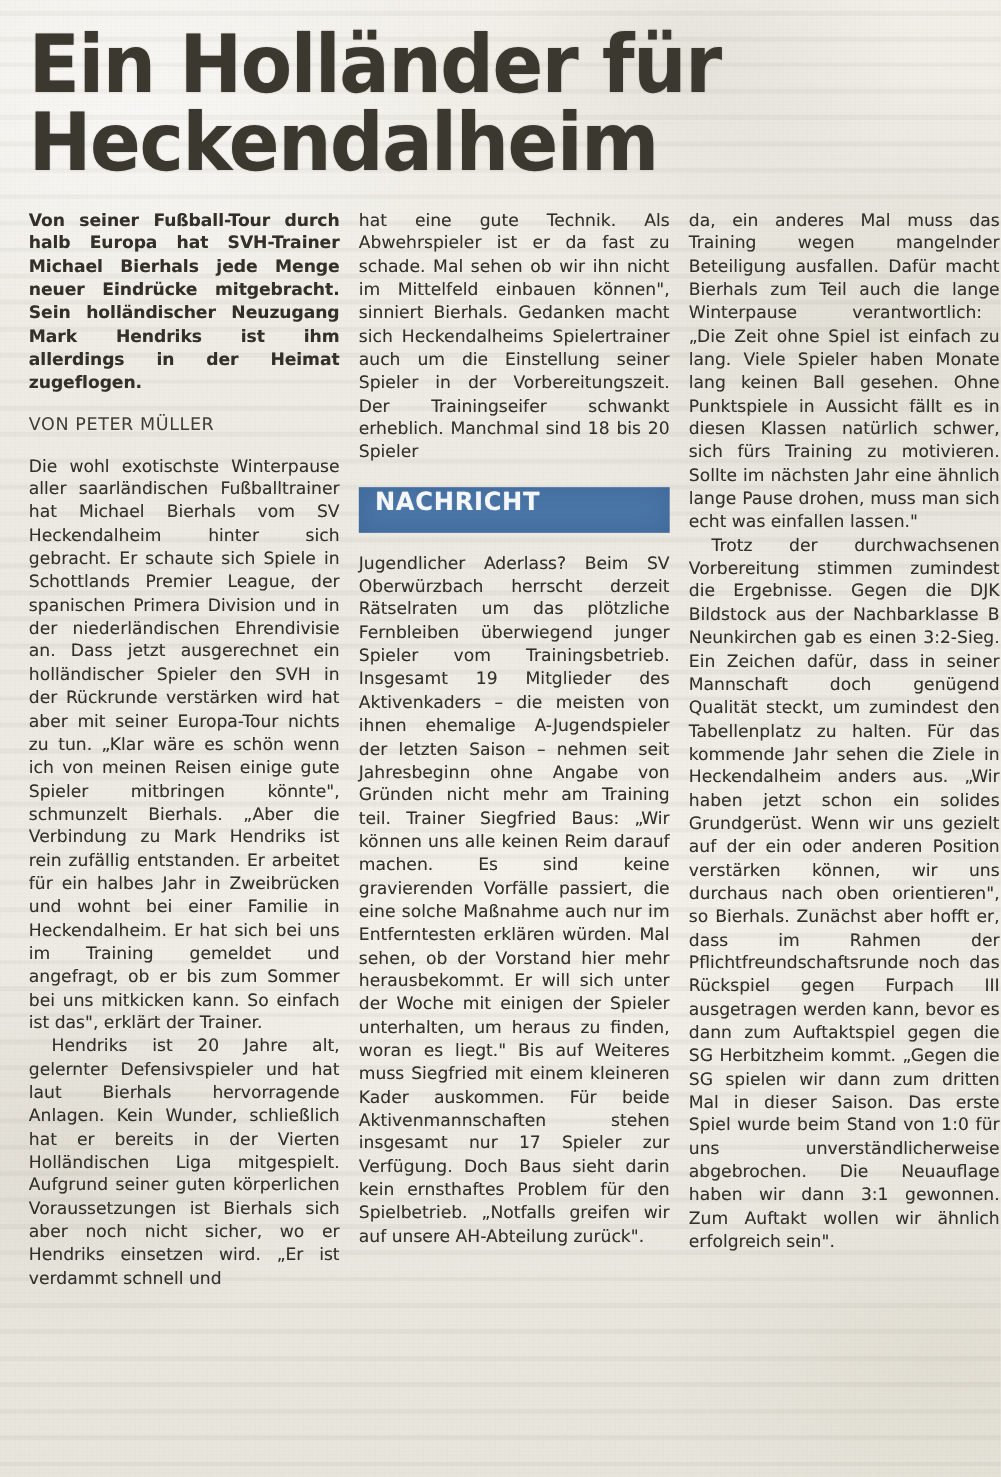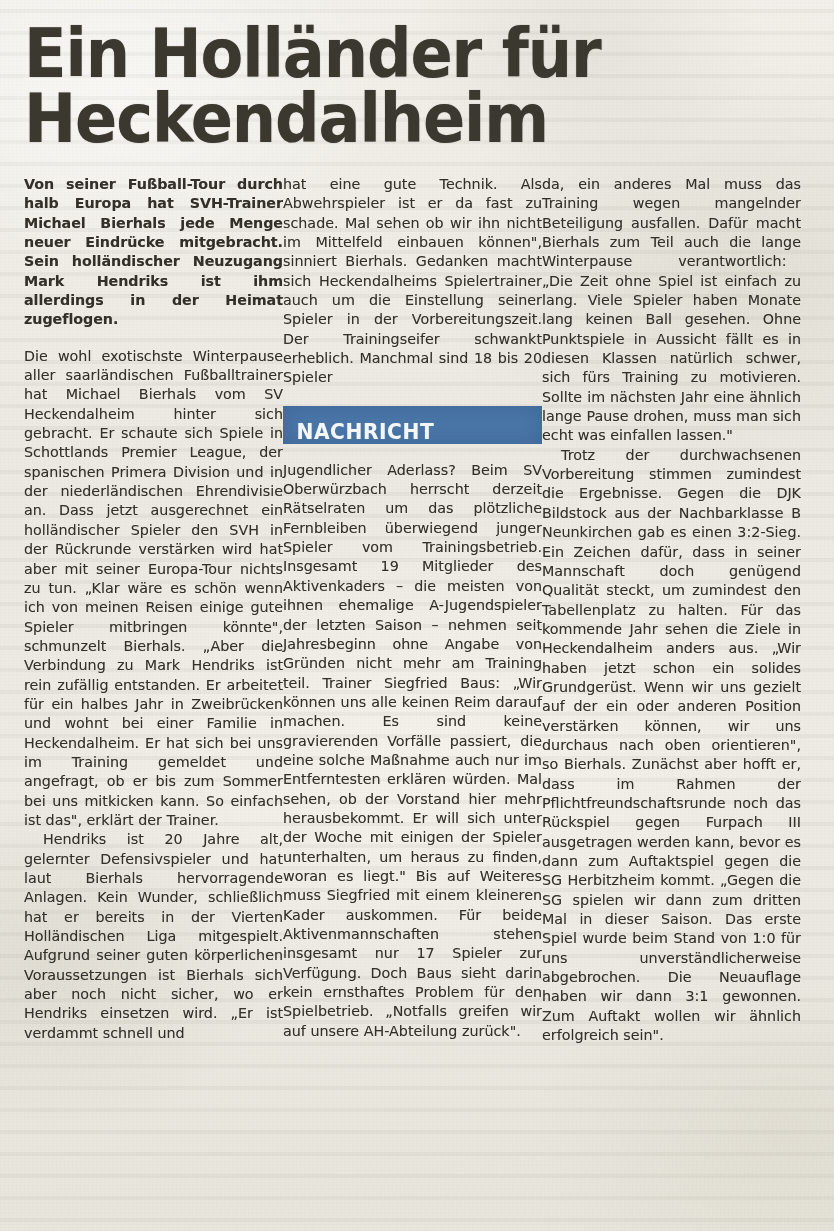--- a/index.html
+++ b/index.html
@@ -84,20 +84,21 @@
     transform: scaleX(0.93);
     transform-origin: left top;
     white-space: pre-line;
     text-shadow: 0 0 1.1px rgba(59,56,48,0.42);
   }
 
   
   .columns {
     display: grid;
     grid-template-columns: 259px 259px 259px;
+    column-gap: 16px;
     margin-top: 23px;
   }
 
   .col {
     position: relative;
   }
 
   
   .lead,
   .para {
@@ -142,21 +143,21 @@
   .after-byline {
     margin-top: 17px;
   }
 
   
   .banner {
     margin: 18px 0 17px 0;
     height: 38px;
     background: #4a76a8;
     display: flex;
-    align-items: flex-end;
+    align-items: flex-start;
     box-shadow: inset 0 0 22px rgba(22,52,88,0.22);
   }
 
   .banner-label {
     padding-left: 14px;
     color: #f4f6f8;
     font-weight: 700;
     font-size: 21px;
     letter-spacing: 0.6px;
     transform: scaleX(0.96);
@@ -181,20 +182,21 @@
 
   <h1 class="headline">Ein Holländer für
 Heckendalheim</h1>
 
   <div class="columns">
 
     <div class="col">
 
       <p class="lead">Von seiner Fußball-Tour durch halb Europa hat SVH-Trainer Michael Bierhals jede Menge neuer Eindrücke mitgebracht. Sein holländischer Neuzugang Mark Hendriks ist ihm allerdings in der Heimat zugeflogen.</p>
 
+      <p class="byline">VON PETER MÜLLER</p>
 
       <p class="para after-byline"><b>Die wohl exotischste</b><span> Winterpause aller saarländischen Fußballtrainer hat Michael Bierhals vom SV Heckendalheim hinter sich gebracht. Er schaute sich Spiele in Schottlands Premier League, der spanischen Primera Division und in der niederländischen Ehrendivisie an. Dass jetzt ausgerechnet ein holländischer Spieler den SVH in der Rückrunde verstärken wird hat aber mit seiner Europa-Tour nichts zu tun. „Klar wäre es schön wenn ich von meinen Reisen einige gute Spieler mitbringen könnte", schmunzelt Bierhals. „Aber die Verbindung zu Mark Hendriks ist rein zufällig entstanden. Er arbeitet für ein halbes Jahr in Zweibrücken und wohnt bei einer Familie in Heckendalheim. Er hat sich bei uns im Training gemeldet und angefragt, ob er bis zum Sommer bei uns mitkicken kann. So einfach ist das", erklärt der Trainer.</span></p>
 
       <p class="para"><b>Hendriks ist 20 Jahre alt</b><span>, gelernter Defensivspieler und hat laut Bierhals hervorragende Anlagen. Kein Wunder, schließlich hat er bereits in der Vierten Holländischen Liga mitgespielt. Aufgrund seiner guten körperlichen Voraussetzungen ist Bierhals sich aber noch nicht sicher, wo er Hendriks einsetzen wird. „Er ist verdammt schnell und</span></p>
 
     </div>
 
     <div class="col">
 
       <p class="para">hat eine gute Technik. Als Abwehrspieler ist er da fast zu schade. Mal sehen ob wir ihn nicht im Mittelfeld einbauen können", sinniert Bierhals. Gedanken macht sich Heckendalheims Spielertrainer auch um die Einstellung seiner Spieler in der Vorbereitungszeit. Der Trainingseifer schwankt erheblich. Manchmal sind 18 bis 20 Spieler</p>

